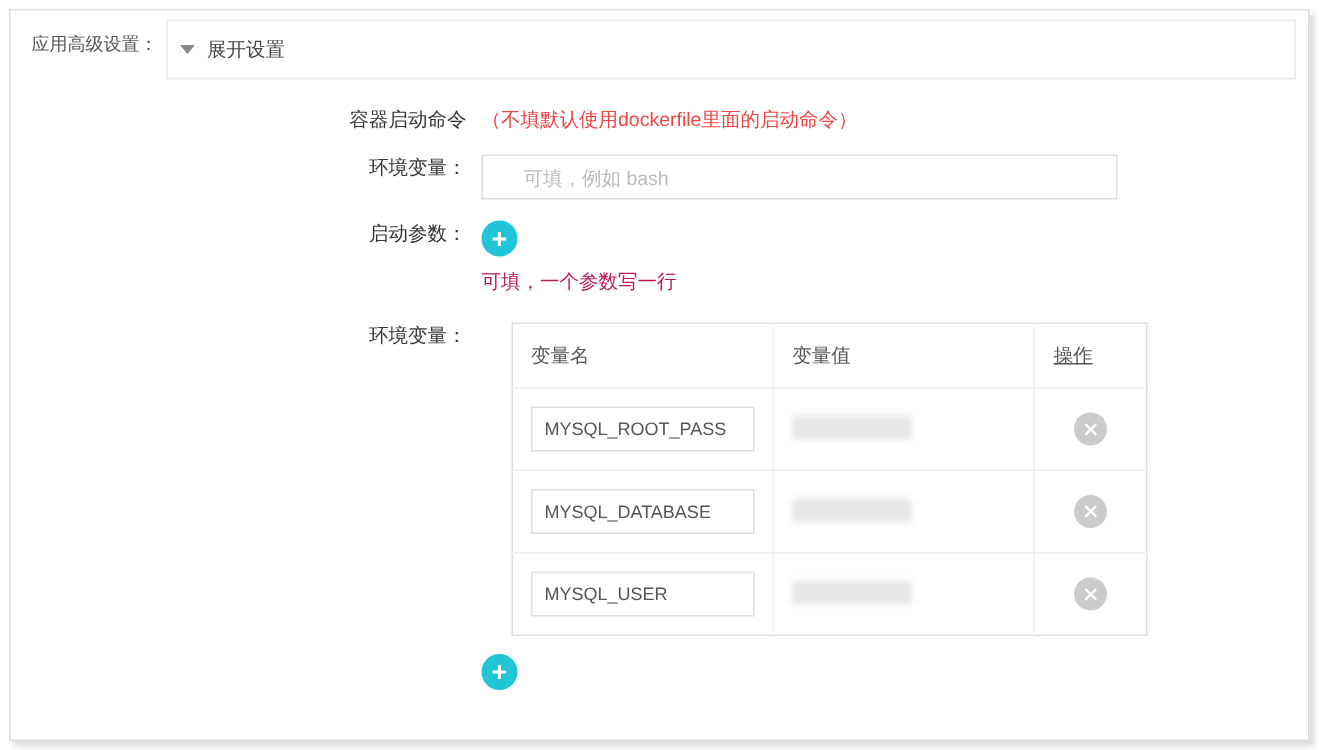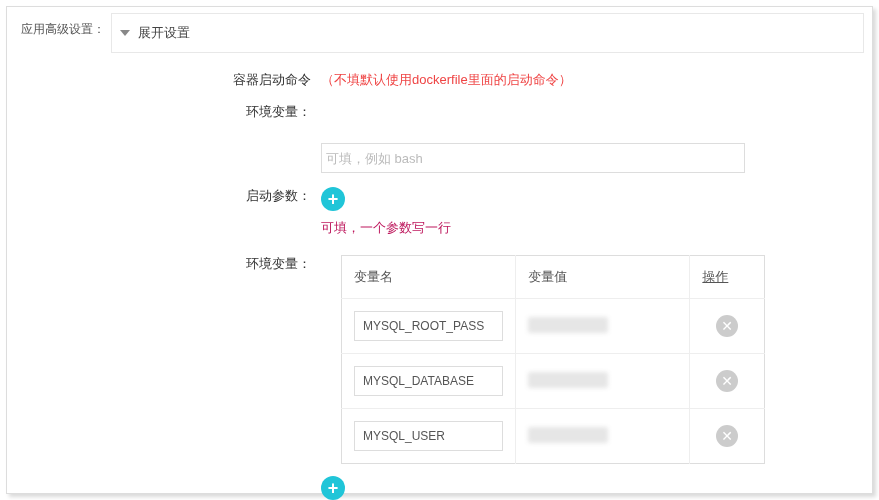--- a/index.html
+++ b/index.html
@@ -8,21 +8,21 @@
   .panel { width: 867px; height: 488px; border: 1px solid #ddd; box-shadow: 3px 3px 4px rgba(0,0,0,0.15); background: #fff; }
   .top-row { display: flex; align-items: stretch; }
   .section-label { width: 98px; padding: 14px 0 0 8px; font-size: 12px; color: #555; text-align: right; }
   .expand-area { flex: 1; border: 1px solid #e8e8e8; margin: 6px 8px 0 6px; }
   .expand-header { display: flex; align-items: center; padding: 10px 8px; font-size: 13px; color: #444; cursor: pointer; }
   .chevron { width: 0; height: 0; border-left: 5px solid transparent; border-right: 5px solid transparent; border-top: 6px solid #888; margin-right: 8px; }
   .content { padding: 18px 0 20px 222px; }
   .row { display: flex; margin-bottom: 14px; }
   .row-label { width: 82px; text-align: right; margin-right: 10px; color: #333; font-size: 13px; }
   .hint { color: #ef4444; font-size: 13px; }
-  .text-input { width: 424px; height: 30px; border: 1px solid #ddd; padding: 0 4px; font-size: 13px; color: #333; margin-top: 40px; }
+  .text-input { width: 424px; height: 30px; border: 1px solid #ddd; padding: 0 27px; font-size: 13px; color: #333; }
   .text-input::placeholder { color: #bbb; }
   .add-btn { width: 24px; height: 24px; border-radius: 50%; background: #20c5d8; color: #fff; display: flex; align-items: center; justify-content: center; font-size: 18px; font-weight: bold; cursor: pointer; line-height: 1; }
   .subhint { color: #be185d; font-size: 13px; margin-left: 92px; margin-top: -6px; margin-bottom: 18px; }
   .env-wrap { display: flex; align-items: flex-start; margin-bottom: 8px; gap: 20px; }
   .table { border: 1px solid #ddd; border-collapse: collapse; width: 424px; }
   .table th, .table td { border-bottom: 1px solid #eee; border-right: 1px solid #eee; padding: 12px 12px; text-align: left; font-weight: normal; font-size: 13px; color: #555; vertical-align: middle; }
   .table th:last-child, .table td:last-child { border-right: none; }
   .table tr:last-child td { border-bottom: none; }
   .col-name { width: 168px; }
   .col-val { width: 168px; }

